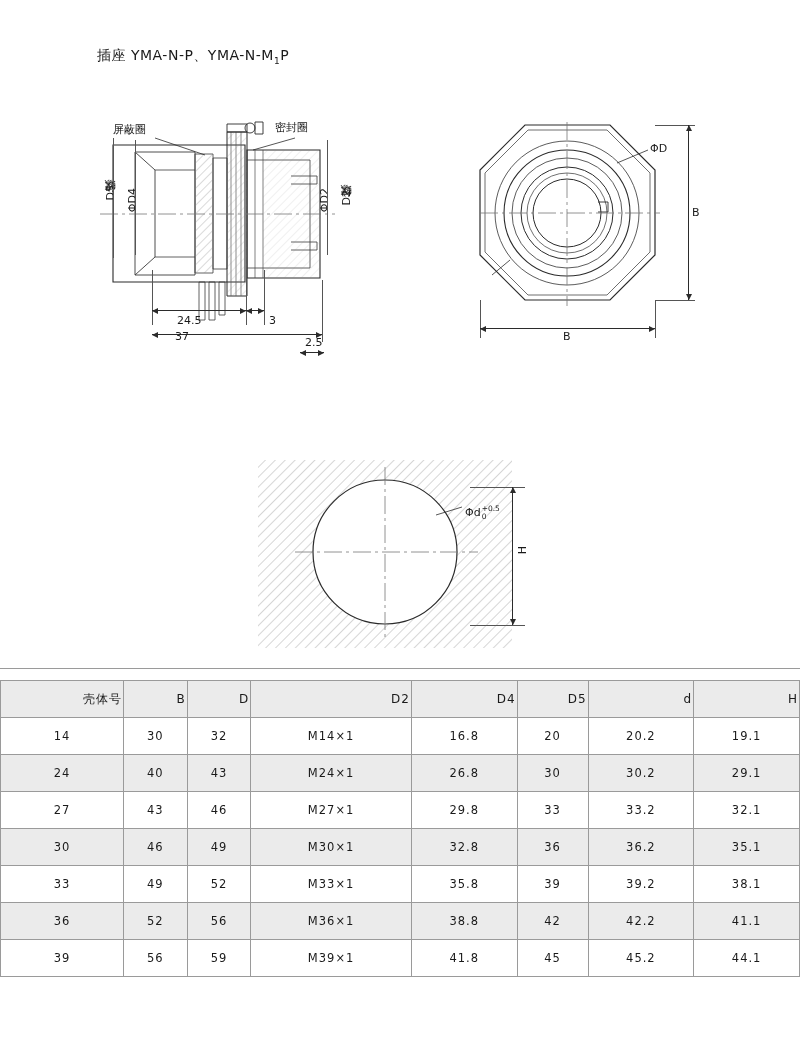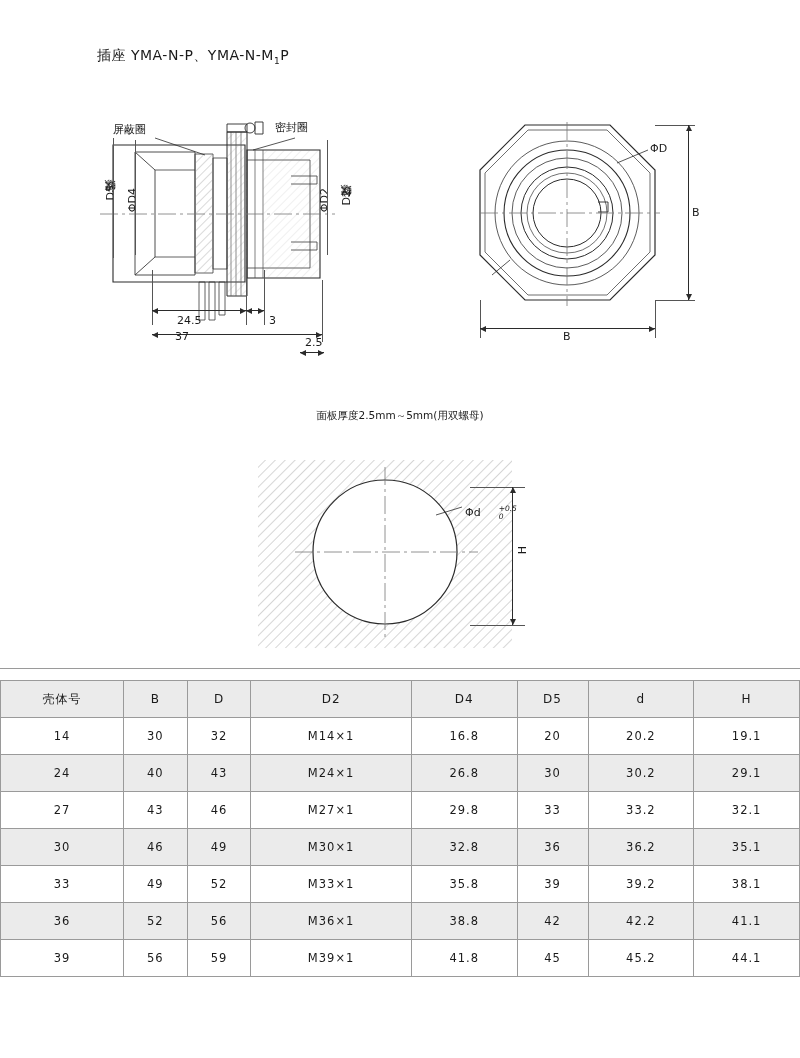--- a/index.html
+++ b/index.html
@@ -69,21 +69,21 @@
     width:800px;border-collapse:collapse;
     font-size:11.5px;
   }
   th,td{
     border:1px solid #9a9a9a;
     text-align:center;
     height:34px;
     font-weight:normal;
     letter-spacing:1px;
   }
-  thead th{background:#ebebeb;font-size:12px;letter-spacing:1px;}
+  thead th{background:#ebebeb;font-size:12px;letter-spacing:1px;text-align:right;}
   tbody tr:nth-child(even) td{background:#ebebeb;}
   tbody tr:nth-child(odd) td{background:#ffffff;}
   td:first-child,th:first-child{width:120px;}
 
   .hdr-top{position:absolute;left:0;top:668px;width:800px;height:1px;background:#9a9a9a;}
 </style>
 </head>
 <body>
 
 <div class="page">
@@ -202,21 +202,20 @@
   <div class="ext" style="left:655px;top:300px;height:38px;"></div>
   <div class="arrowline" style="left:480px;top:328px;width:175px;"></div>
   <div class="abs lbl" style="left:563px;top:330px;">B</div>
 
   <div class="exth" style="left:655px;top:125px;width:40px;"></div>
   <div class="exth" style="left:655px;top:300px;width:40px;"></div>
   <div class="arrowlineV" style="left:688px;top:125px;height:175px;"></div>
   <div class="abs lbl" style="left:692px;top:206px;">B</div>
 
   <div class="abs" id="panel-note">
-    <div>面板厚度2.5mm～5mm(用双螺母)</div>
   </div>
 
   <div class="draw" id="panel">
     <svg width="300" height="200" viewBox="0 0 300 200">
       <defs>
         <pattern id="ph45" width="7" height="7" patternUnits="userSpaceOnUse" patternTransform="rotate(45)">
           <line x1="0" y1="0" x2="0" y2="7" stroke="#8a8a8a" stroke-width="0.7"></line>
         </pattern>
         <mask id="holeMask">
           <rect x="0" y="0" width="300" height="200" fill="#fff"></rect>
@@ -229,21 +228,21 @@
         <path d="M45,97 L228,97"></path>
         <path d="M135,12 L135,184"></path>
       </g>
       <g stroke="#2b2b2b" stroke-width="0.8" fill="none">
         <path d="M186,60 L212,52"></path>
       </g>
     </svg>
   </div>
 
   <div class="abs lbl" style="left:465px;top:505px;">
-    <span>Φd</span><span style="display:inline-block;vertical-align:middle;font-size:7.5px;line-height:8px;text-align:left;margin-left:18px;font-style:italic;">
+    <span>Φd</span><span style="display:inline-block;vertical-align:middle;font-size:7.5px;line-height:8px;text-align:left;margin-left:1px;">
       <span style="display:block">+0.5</span>
       <span style="display:block">0</span>
     </span>
   </div>
 
   <div class="exth" style="left:470px;top:487px;width:55px;"></div>
   <div class="exth" style="left:470px;top:625px;width:55px;"></div>
   <div class="arrowlineV" style="left:512px;top:487px;height:138px;"></div>
   <div class="vtext rot abs" style="left:516px;top:546px;">H</div>
 

